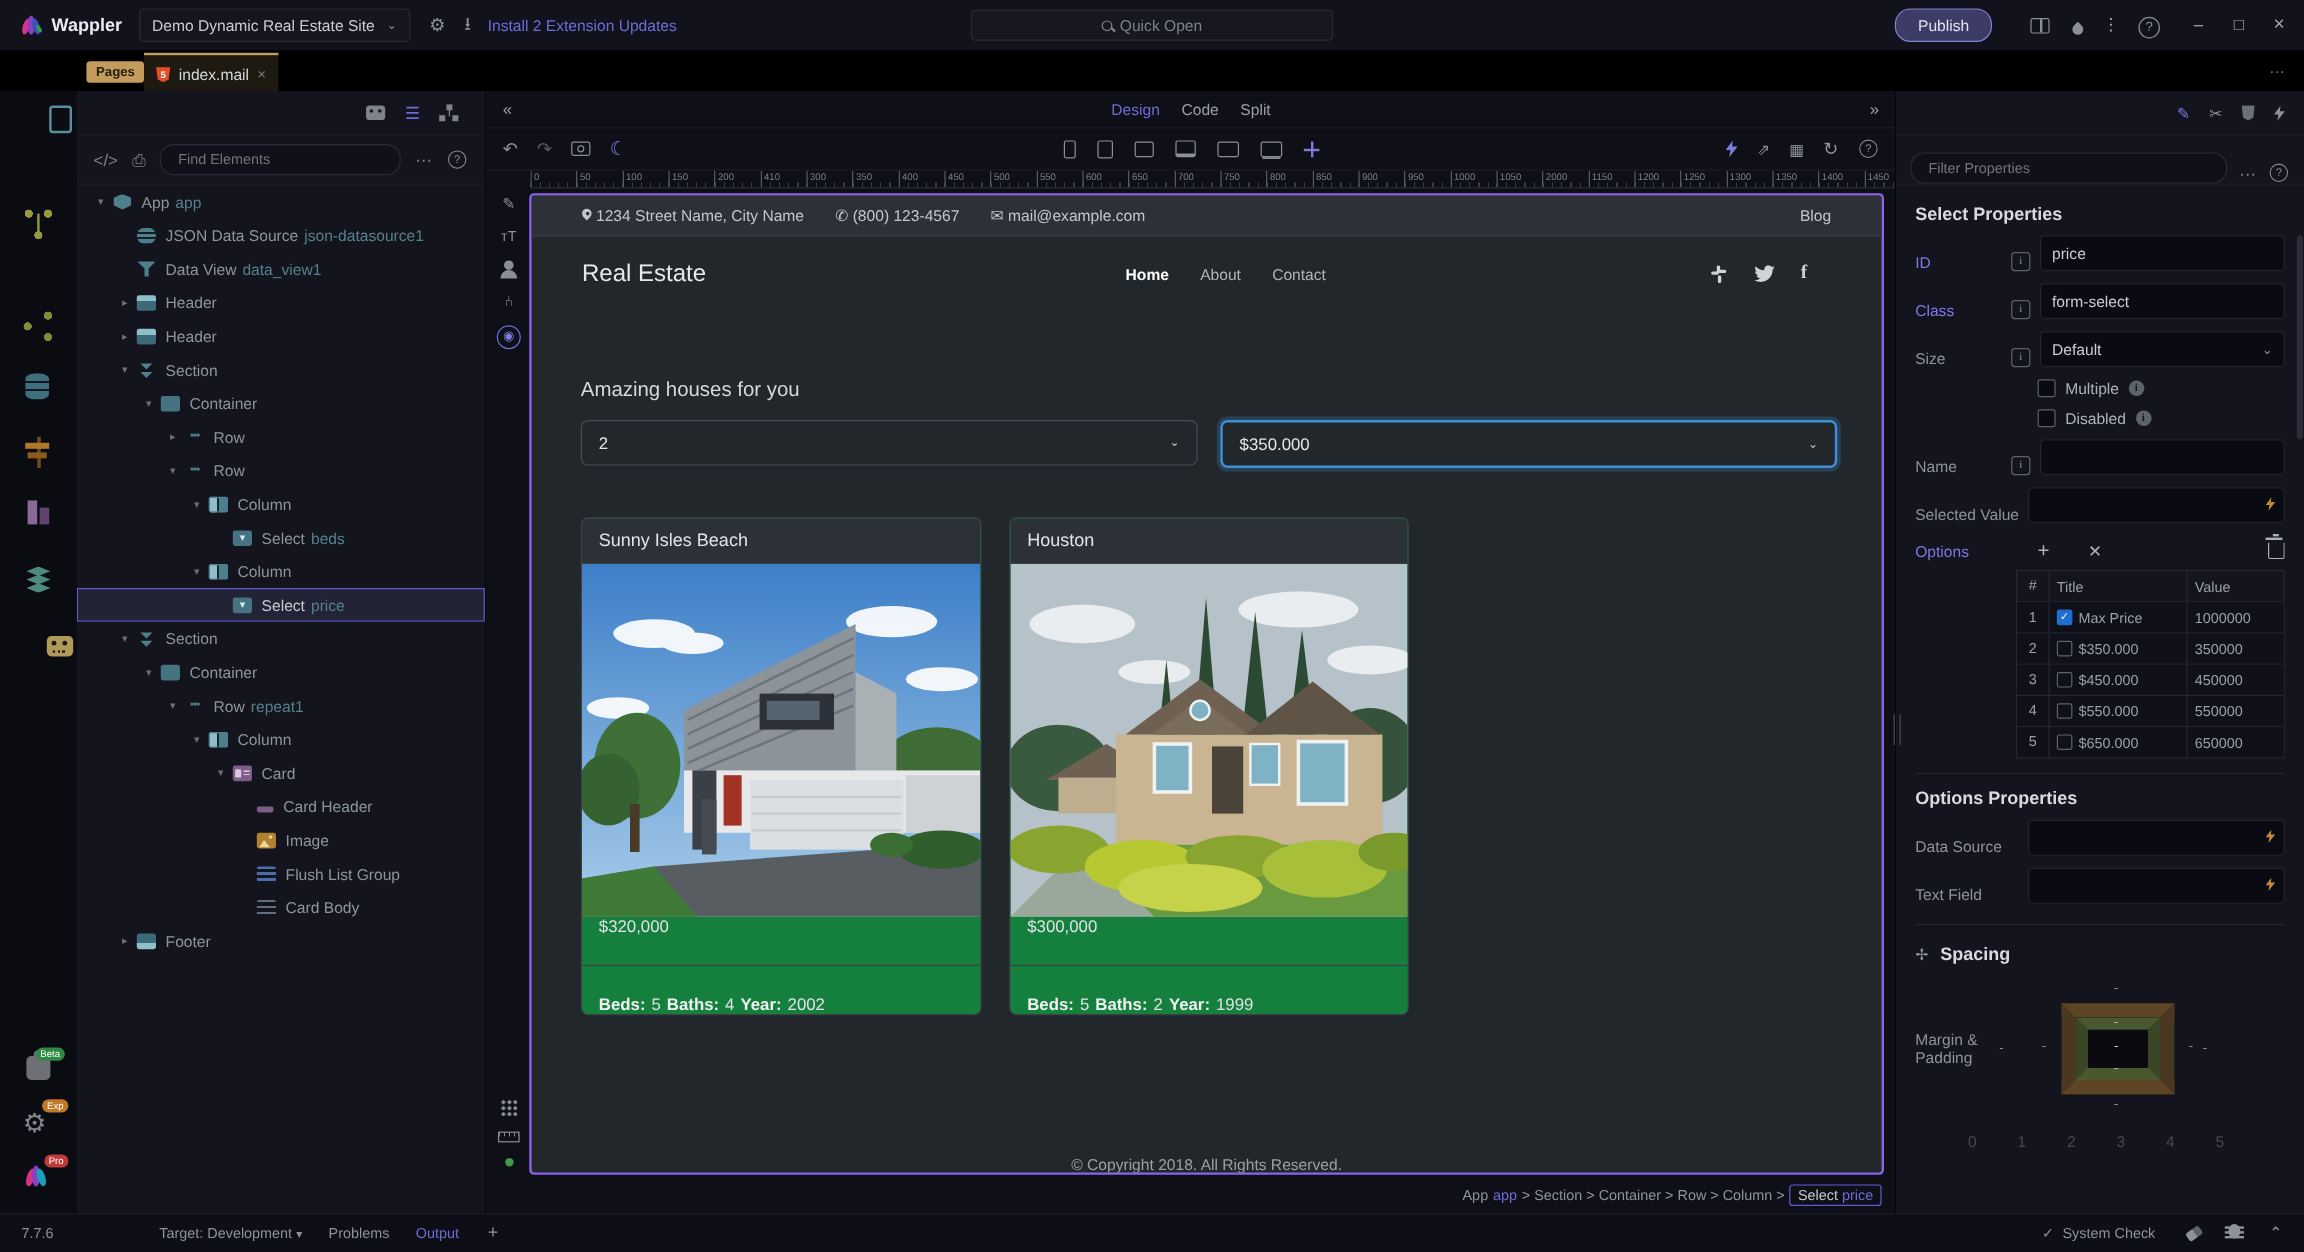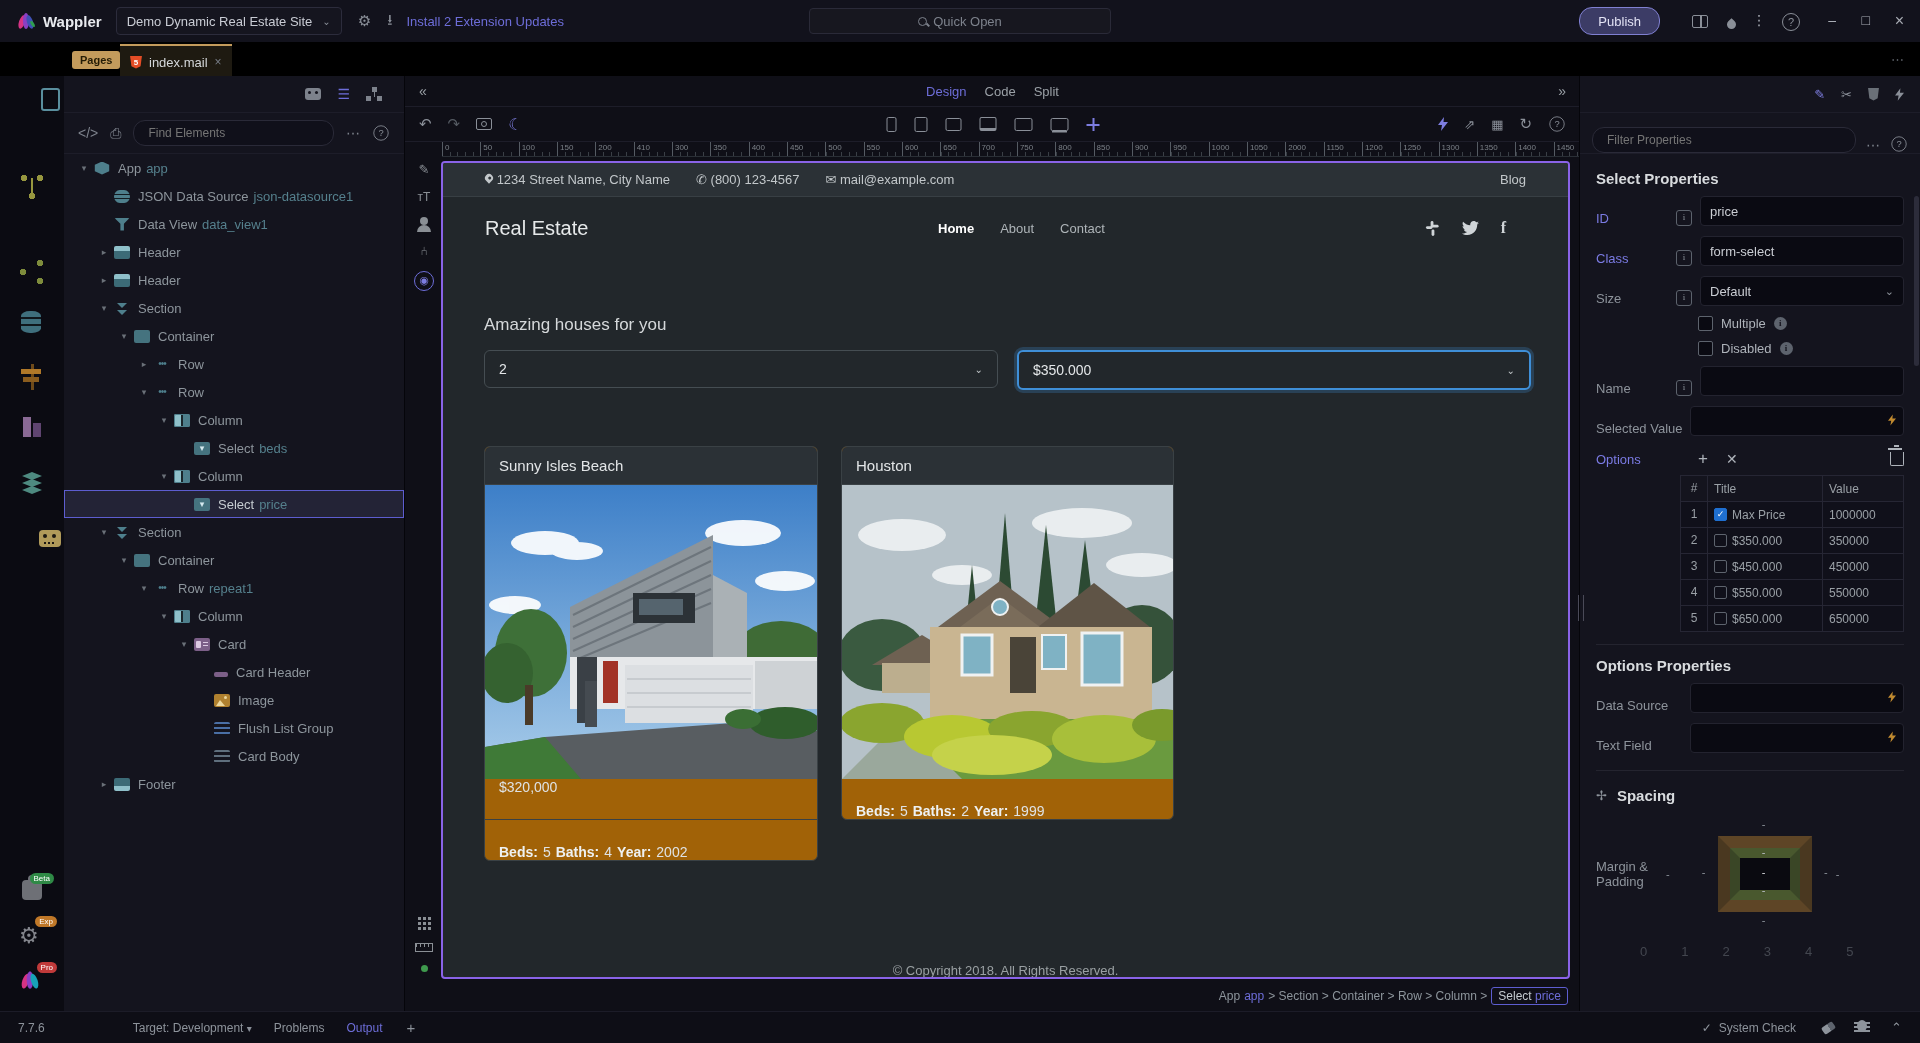--- a/index.html
+++ b/index.html
@@ -124,21 +124,21 @@
   .pgnav{height:62px;display:flex;align-items:center;position:relative;padding:0 42px}
   .pgbrand{font-size:20px;color:#e6e9ea}
   .pglinks{position:absolute;left:495px;display:flex;gap:26px;color:#aeb4b8}
   .pglinks .cur{color:#fff;font-weight:bold}
   .soc{position:absolute;right:62px;display:flex;gap:22px;align-items:center;color:#cfd4d7}
   .fb{font-family:"Liberation Serif",serif;font-weight:bold;font-size:16px}
   .pghead{position:absolute;left:41px;top:152px;font-size:17px;color:#d5d8da}
   .pgselect{position:absolute;top:187px;height:36px;background:#22272b;border:1px solid #454d52;border-radius:6px;display:flex;align-items:center;padding:0 14px;color:#e3e6e8;font-size:14px}
   .pgselect .sv{flex:1}
   .pgselect.focus{border:2px solid #3f8fd8;box-shadow:0 0 0 3px rgba(63,143,216,.25)}
-  .card{position:absolute;top:283px;width:332px;background:#a16207;border:1px solid #3a4145;border-radius:6px;overflow:hidden}
+  .card{position:absolute;top:268px;width:332px;background:#15803d;border:1px solid #3a4145;border-radius:6px;overflow:hidden}
   .cardhdr{height:37px;background:#2b3136;border-bottom:1px solid #3a4145;display:flex;align-items:center;padding:0 14px;color:#e2e5e7;font-size:15px}
   .cardimg{display:block;width:100%;height:294px}
   .pricerow{height:40px;display:flex;padding:0 14px;color:#dfe2e4;font-size:14px;border-bottom:1px solid #3a4145}
   .bedsrow{height:40px;display:flex;align-items:flex-end;gap:5px;padding:0 14px;color:#dfe2e4;font-size:14px}
   .bedsrow b{color:#eef1f2}
   .pgfooter{position:absolute;left:0;right:0;top:800px;text-align:center;color:#9aa0a3;font-size:13px}
   
   .rpanel{position:absolute;right:0;top:76px;width:340px;bottom:31px;background:#14141e;border-left:1px solid #05050a}
   .rhdr1{height:36px;display:flex;align-items:center;justify-content:flex-end;gap:16px;padding-right:16px;border-bottom:1px solid #1d1d29;color:#8a8f98}
   .rhdr2{height:40px;display:flex;align-items:flex-end;padding:0 12px;gap:10px;border-bottom:1px solid #1d1d29}
@@ -146,21 +146,21 @@
   .prow{display:flex;align-items:flex-end;padding:5px 16px;min-height:30px}
   .plab{width:80px;flex:none;color:#8d939b}
   .plab.purple{color:#7b7be4}
   .iinfo{width:14px;height:14px;border:1px solid #5d636d;border-radius:3px;color:#8d939b;font-size:9px;text-align:center;line-height:13px;margin-right:8px;flex:none;font-family:"Liberation Serif",serif}
   .pinput{flex:1;height:28px;background:#0a0a12;border:1px solid #23232f;border-radius:4px;display:flex;align-items:center;padding:0 9px;color:#c9ccd2;position:relative}
   .pinput .boltwrap{position:absolute;right:7px;top:7px}
   .pselect::after{content:"⌄";margin-left:auto;color:#8d939b;font-size:11px}
   .cbrow{display:flex;align-items:center;gap:8px;padding:5px 16px 5px 118px;color:#aeb3ba}
   .cb{width:13px;height:13px;border:1px solid #5d636d;border-radius:2px;background:#0a0a12}
   .circi{width:13px;height:13px;border-radius:50%;background:#5d636d;color:#14141e;font-size:9px;text-align:center;line-height:13px;font-weight:bold;font-family:"Liberation Serif",serif}
-  .optbar{display:flex;align-items:center;gap:18px;padding:8px 16px 4px 118px;position:relative}
+  .optbar{display:flex;align-items:center;gap:32px;padding:8px 16px 4px 118px;position:relative}
   .optplus{font-size:17px;color:#aeb3ba}
   .optx{font-size:14px;color:#aeb3ba}
   .opttable{margin:2px 16px 0 100px;border:1px solid #262634;font-size:12px}
   .othead,.otrow{display:flex;height:25px;align-items:center;border-bottom:1px solid #262634}
   .otrow{background:#10101a}
   .otrow:last-child{border-bottom:none}
   .oc1{width:26px;text-align:center;flex:none;border-right:1px solid #262634;align-self:stretch;line-height:25px}
   .oc2{flex:1;padding:0 6px;display:flex;align-items:center;gap:5px;border-right:1px solid #262634;align-self:stretch}
   .oc3{width:68px;padding:0 6px;flex:none}
   .ocb{width:11px;height:11px;border:1px solid #5d636d;border-radius:2px;flex:none}
@@ -671,20 +671,23 @@
         <polygon points="0,294 60,234 120,294" fill="#9aa89c"></polygon>
         <g>
             <ellipse cx="40" cy="238" rx="42" ry="20" fill="#8aa52f"></ellipse>
             <ellipse cx="110" cy="252" rx="48" ry="22" fill="#b8c832"></ellipse>
             <ellipse cx="190" cy="244" rx="44" ry="18" fill="#8aa52f"></ellipse>
             <ellipse cx="262" cy="254" rx="52" ry="24" fill="#a8bf3a"></ellipse>
             <ellipse cx="320" cy="240" rx="30" ry="16" fill="#7a9a2c"></ellipse>
             <ellipse cx="150" cy="270" rx="60" ry="20" fill="#c5d24a"></ellipse>
           </g>
       </svg>
+      <div class="pricerow">
+          <span>$300,000</span>
+        </div>
       <div class="bedsrow">
         <b>Beds:</b>
           <span>5</span>
         <b>Baths:</b>
           <span>2</span>
         <b>Year:</b>
           <span>1999</span>
       </div>
     </div>
 

